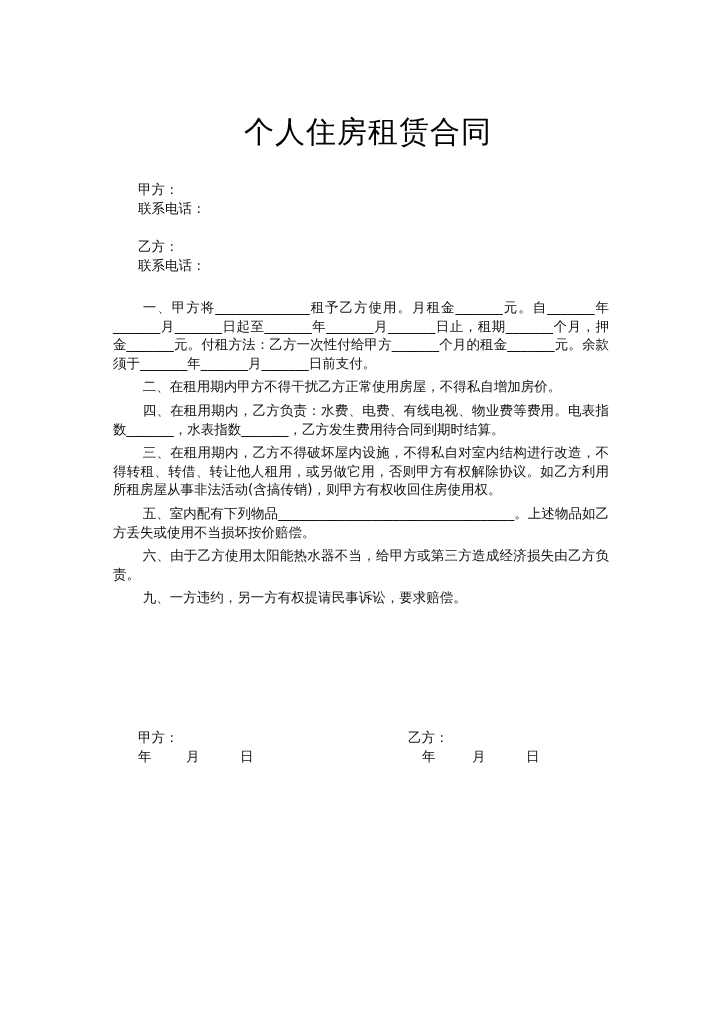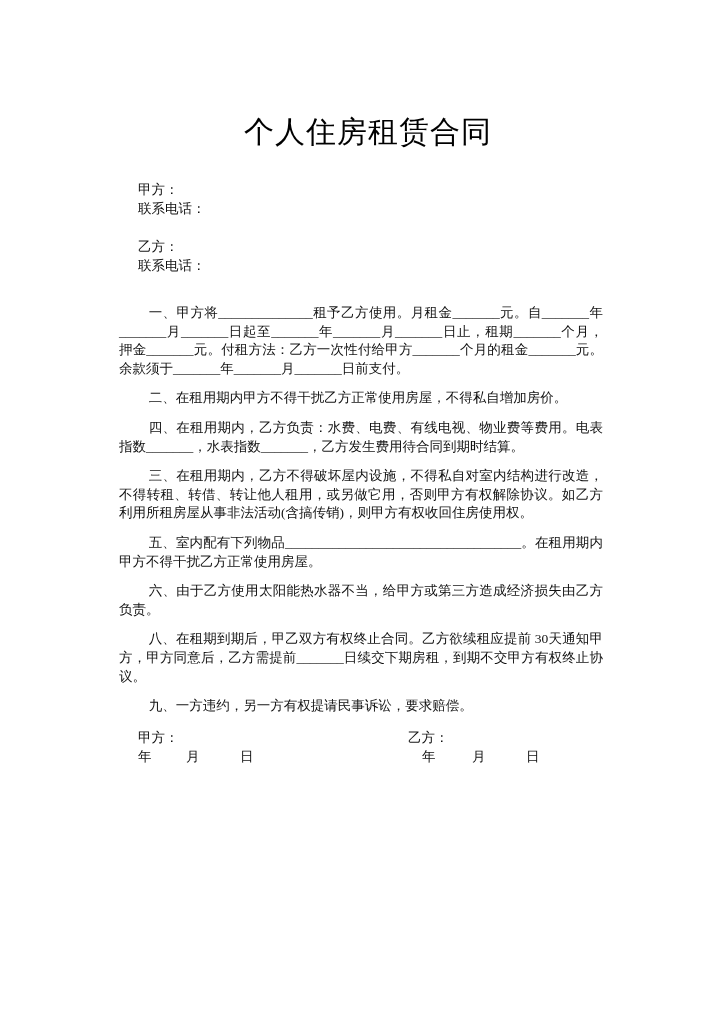--- a/index.html
+++ b/index.html
@@ -2,21 +2,21 @@
 <html><head>
   <meta charset="utf-8">
   <style>
     html, body { margin: 0; padding: 0; background: #ffffff; }
     body { width: 720px; height: 1017px; position: relative; overflow: hidden;
       font-family: "DejaVu Sans", "Liberation Sans", sans-serif; color: #111; }
     .title { position: absolute; top: 112px; left: 0; width: 720px; text-align: center;
       font-family: "DejaVu Serif", "Liberation Serif", serif; font-size: 30px; letter-spacing: 1px; color: #000; margin-left: 8px; }
     .party { position: absolute; left: 138px; font-size: 13.5px; line-height: 19px; }
     .body { position: absolute; left: 108px; top: 293px; width: 506px; font-size: 13.5px; line-height: 18.6px; text-align: justify; }
-    .body p { margin: 11px; text-indent: 2.2em; font-family: Liberation Serif, serif; }
+    .body p { margin: 5px; text-indent: 2.2em; }
     .sig { position: absolute; font-size: 13.5px; line-height: 19px; }
     .dates span { display: inline-block; }
   </style>
 </head>
 <body>
 
 <div class="title">个人住房租赁合同</div>
 
 <div class="party" style="top:180px;">
   <div>甲方：</div>
@@ -26,23 +26,22 @@
 <div class="party" style="top:237px;">
   <div>乙方：</div>
   <div>联系电话：</div>
 </div>
 
 <div class="body">
   <p>一、甲方将______________租予乙方使用。月租金_______元。自_______年_______月_______日起至_______年_______月_______日止，租期_______个月，押金_______元。付租方法：乙方一次性付给甲方_______个月的租金_______元。余款须于_______年_______月_______日前支付。</p>
   <p>二、在租用期内甲方不得干扰乙方正常使用房屋，不得私自增加房价。</p>
   <p>四、在租用期内，乙方负责：水费、电费、有线电视、物业费等费用。电表指数_______，水表指数_______，乙方发生费用待合同到期时结算。</p>
   <p>三、在租用期内，乙方不得破坏屋内设施，不得私自对室内结构进行改造，不得转租、转借、转让他人租用，或另做它用，否则甲方有权解除协议。如乙方利用所租房屋从事非法活动(含搞传销)，则甲方有权收回住房使用权。</p>
-  <p>五、室内配有下列物品___________________________________。在租用期内甲方不得干扰乙方正常使用房屋。</p>
+  <p>五、室内配有下列物品___________________________________。上述物品如乙方丢失或使用不当损坏按价赔偿。</p>
   <p>六、由于乙方使用太阳能热水器不当，给甲方或第三方造成经济损失由乙方负责。</p>
-  <p>八、在租期到期后，甲乙双方有权终止合同。乙方欲续租应提前 30天通知甲方，甲方同意后，乙方需提前_______日续交下期房租，到期不交甲方有权终止协议。</p>
   <p>九、一方违约，另一方有权提请民事诉讼，要求赔偿。</p>
 </div>
 
 <div class="sig" style="left:138px; top:728px;">
   <div>甲方：</div>
   <div class="dates">
     <span style="width:48px;">年</span><span style="width:54px;">月</span><span>日</span>
   </div>
 </div>
 

